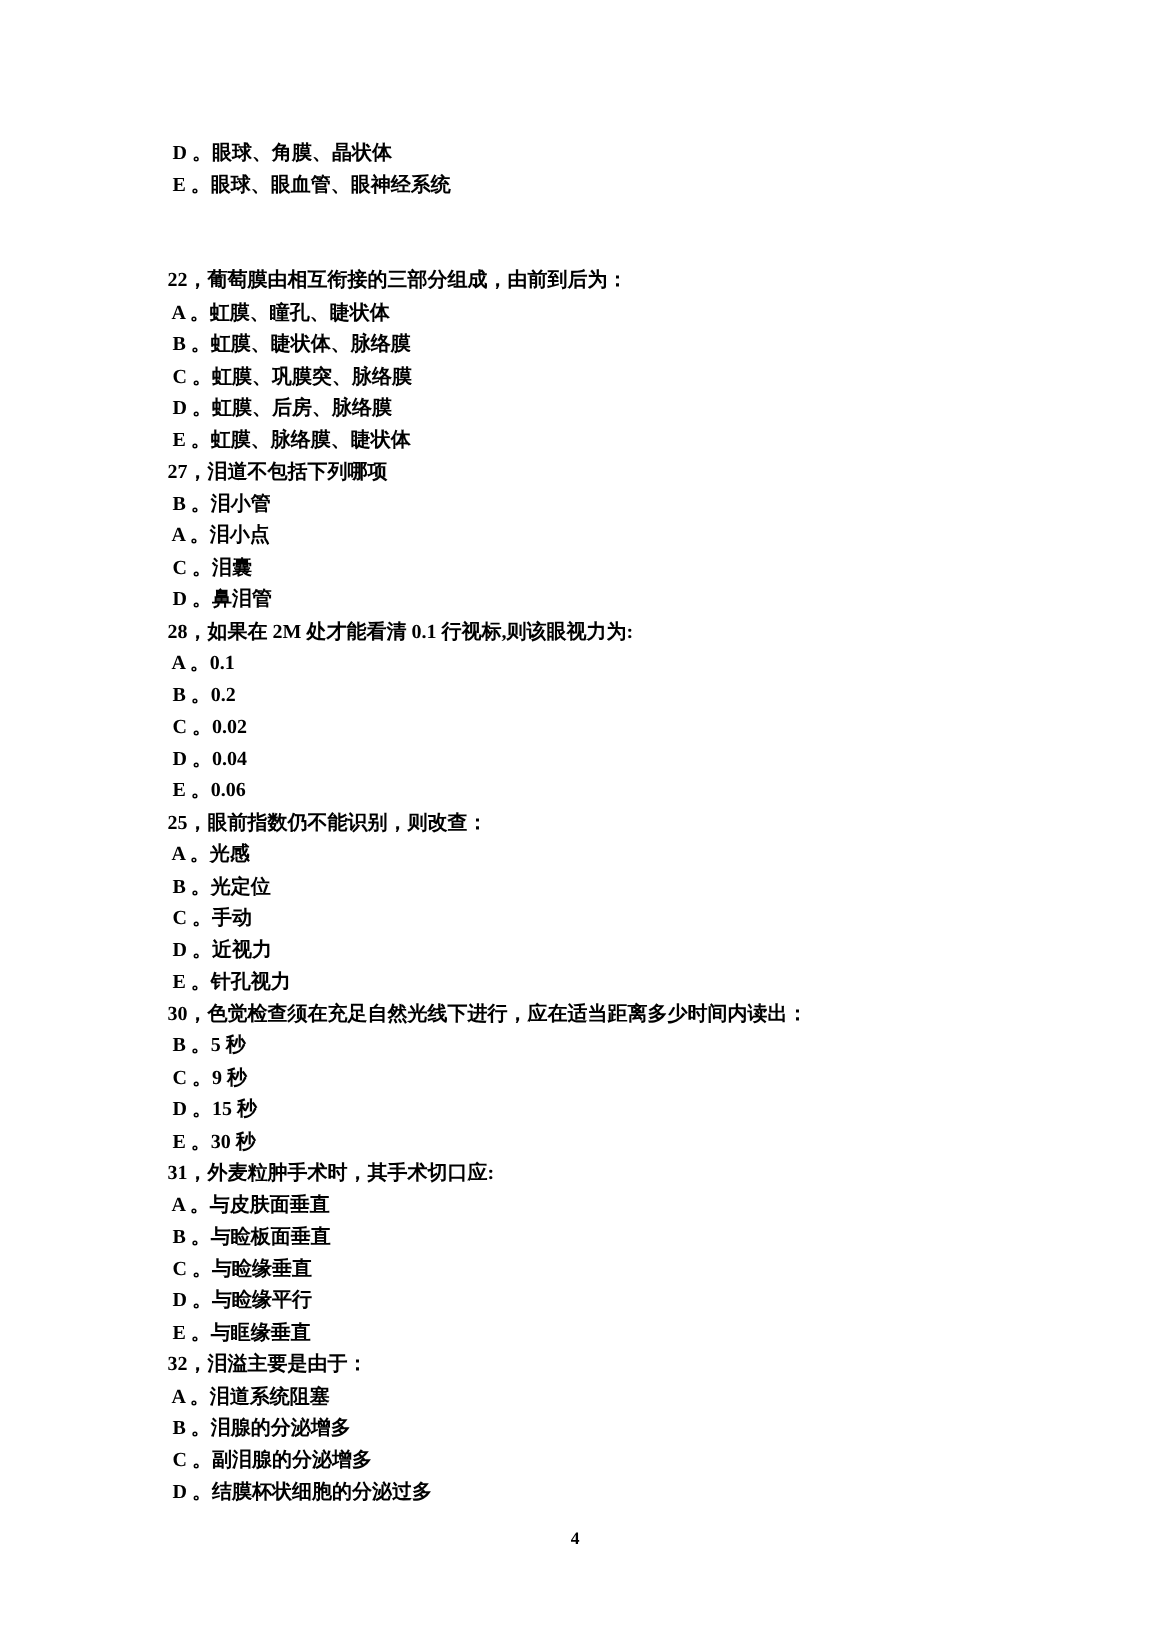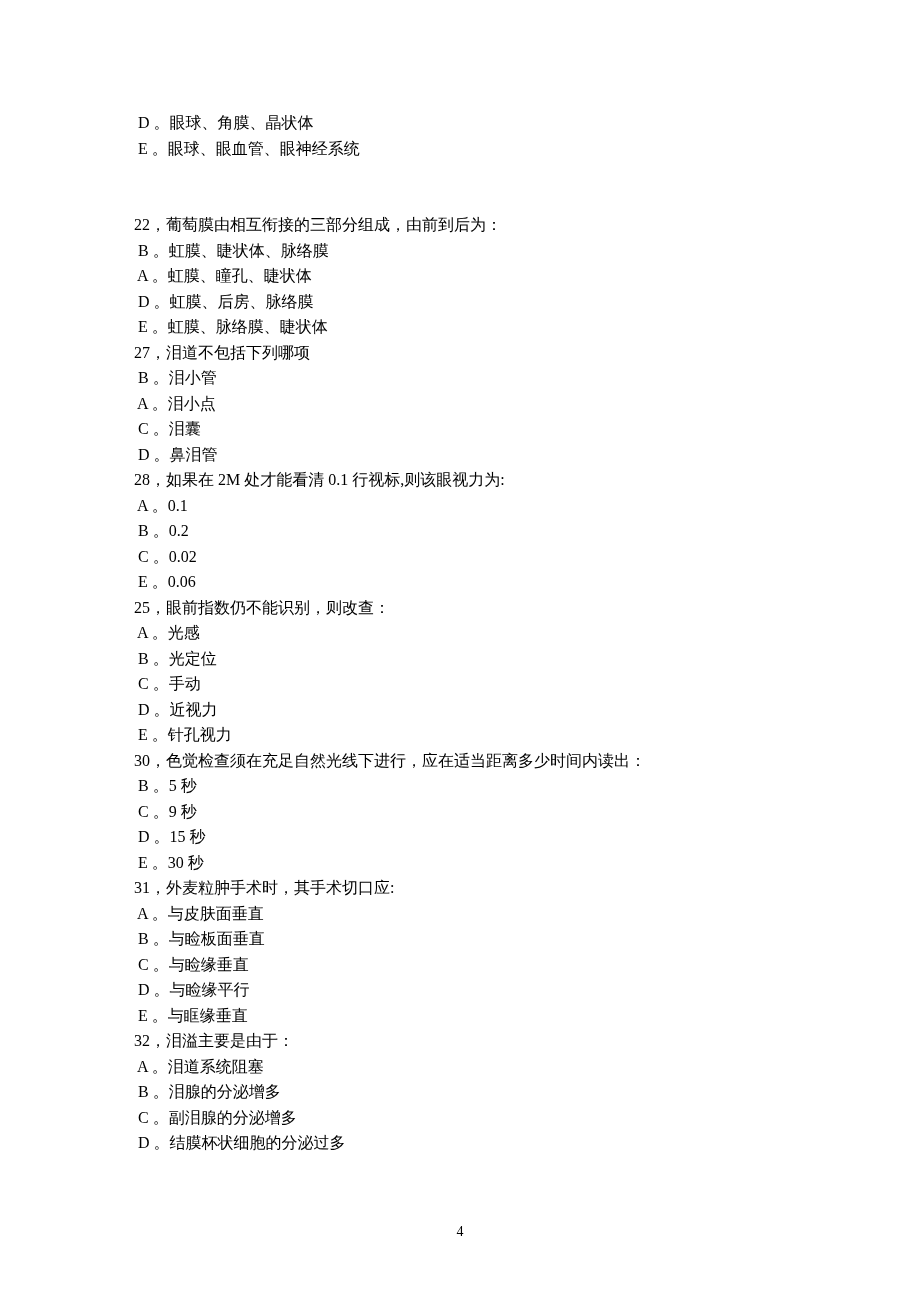--- a/index.html
+++ b/index.html
@@ -9,20 +9,21 @@
     color: #000;
   }
   .page {
     width: 920px;
     height: 1302px;
     box-sizing: border-box;
     padding: 110px 0 0 134px;
     position: relative;
     font-size: 16px;
     line-height: 25.5px;
+    font-weight: bold;
   }
   .line {
     white-space: pre;
   }
   .footer {
     position: absolute;
     bottom: 58px;
     left: 0;
     width: 920px;
     text-align: center;
@@ -33,33 +34,35 @@
 </head>
 <body>
 
 <div class="page">
   <div id="content">
       <div class="line"> D 。眼球、角膜、晶状体</div>
       <div class="line"> E 。眼球、眼血管、眼神经系统</div>
       <div class="line">&nbsp;</div>
       <div class="line">&nbsp;</div>
       <div class="line">22，葡萄膜由相互衔接的三部分组成，由前到后为：</div>
+      <div class="line"> A 。虹膜、瞳孔、睫状体</div>
       <div class="line"> B 。虹膜、睫状体、脉络膜</div>
-      <div class="line"> A 。虹膜、瞳孔、睫状体</div>
+      <div class="line"> C 。虹膜、巩膜突、脉络膜</div>
       <div class="line"> D 。虹膜、后房、脉络膜</div>
       <div class="line"> E 。虹膜、脉络膜、睫状体</div>
       <div class="line">27，泪道不包括下列哪项</div>
       <div class="line"> B 。泪小管</div>
       <div class="line"> A 。泪小点</div>
       <div class="line"> C 。泪囊</div>
       <div class="line"> D 。鼻泪管</div>
       <div class="line">28，如果在 2M 处才能看清 0.1 行视标,则该眼视力为:</div>
       <div class="line"> A 。0.1</div>
       <div class="line"> B 。0.2</div>
       <div class="line"> C 。0.02</div>
+      <div class="line"> D 。0.04</div>
       <div class="line"> E 。0.06</div>
       <div class="line">25，眼前指数仍不能识别，则改查：</div>
       <div class="line"> A 。光感</div>
       <div class="line"> B 。光定位</div>
       <div class="line"> C 。手动</div>
       <div class="line"> D 。近视力</div>
       <div class="line"> E 。针孔视力</div>
       <div class="line">30，色觉检查须在充足自然光线下进行，应在适当距离多少时间内读出：</div>
       <div class="line"> B 。5 秒</div>
       <div class="line"> C 。9 秒</div>

